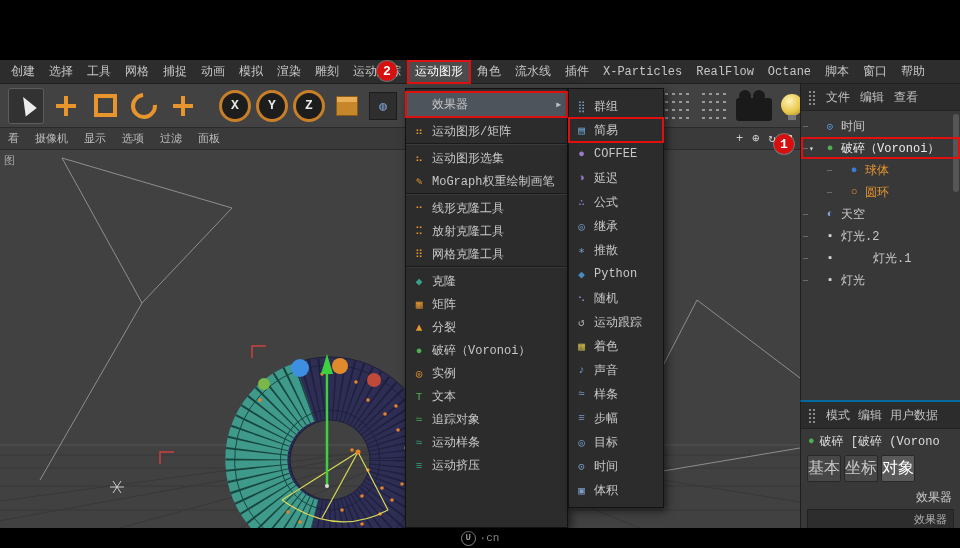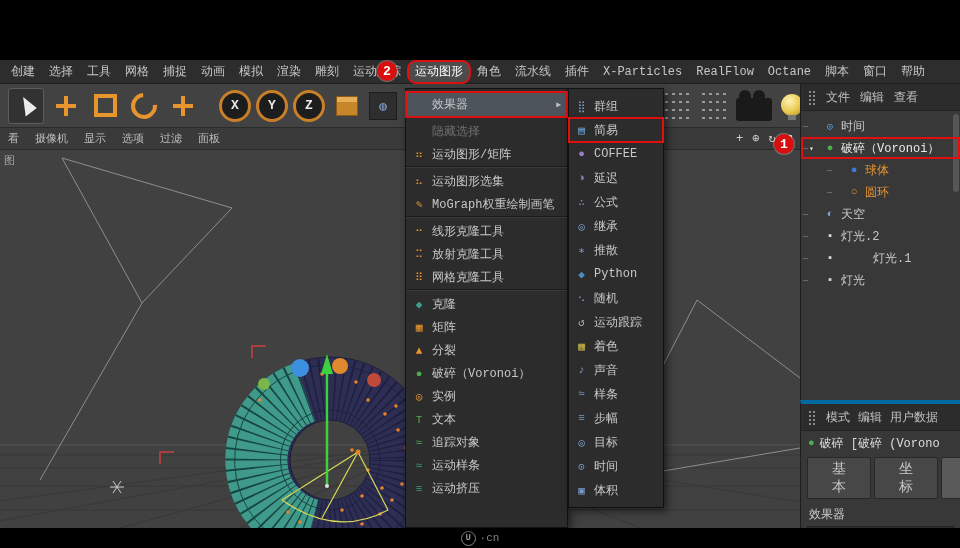--- a/index.html
+++ b/index.html
@@ -9,21 +9,21 @@
   .bar-top{position:absolute;left:0;top:0;width:960px;height:60px;background:#000;}
   .bar-bottom{position:absolute;left:0;top:528px;width:960px;height:20px;background:#000;
               display:flex;align-items:center;justify-content:center;gap:4px;}
   .logo-u{width:13px;height:13px;border:1.5px solid #8a8a8a;border-radius:50%;color:#9a9a9a;
           font-size:9px;font-weight:bold;display:flex;align-items:center;justify-content:center;}
   .logo-suffix{color:#8a8a8a;font-size:11px;}
   
   .menu-bar{position:absolute;left:0;top:60px;width:960px;height:24px;background:#2d2d2d;
             border-bottom:1px solid #1f1f1f;display:flex;align-items:center;padding-left:4px;box-sizing:border-box;}
   .mitem{padding:0 7px;font-size:12px;color:#c6c6c6;line-height:22px;white-space:nowrap;}
-  .mitem.boxed{outline:2px solid #e01010;outline-offset:-1px;background:#4c4c4c;color:#fff;z-index:3;border-radius:8px;}
+  .mitem.boxed{outline:2px solid #e01010;outline-offset:-1px;background:#4c4c4c;color:#fff;z-index:3;}
   
   .toolbar{position:absolute;left:0;top:84px;width:800px;height:44px;background:#424242;
            border-bottom:1px solid #2a2a2a;display:flex;align-items:center;gap:5px;padding-left:8px;box-sizing:border-box;}
   .tool{width:34px;height:34px;display:flex;align-items:center;justify-content:center;position:relative;flex:0 0 auto;}
   .tool.selected{background:#323232;border:1px solid #5d5d5d;border-radius:3px;}
   .cursor-arrow{width:0;height:0;border-left:10px solid transparent;border-right:4px solid transparent;
                 border-bottom:17px solid #ececec;transform:rotate(-38deg);display:block;}
   .icon-move{position:relative;width:24px;height:24px;display:block;}
   .icon-move .h{position:absolute;left:2px;top:10px;width:20px;height:4px;background:#e8952e;}
   .icon-move .v{position:absolute;left:10px;top:2px;width:4px;height:20px;background:#e8952e;}
@@ -85,26 +85,26 @@
   .orow::before{content:"";position:absolute;left:2px;top:11px;width:5px;height:1px;background:#6a6a6a;}
   .orow .expander{width:10px;font-size:8px;color:#e0e0e0;visibility:hidden;flex:0 0 auto;}
   .orow.has-children .expander{visibility:visible;}
   .orow .oicon{width:14px;text-align:center;font-size:11px;flex:0 0 auto;}
   .orow .olabel{white-space:nowrap;overflow:hidden;}
   .orow.child{padding-left:32px;}
   .orow.child::before{left:26px;}
   .orow.boxed{outline:2px solid #e01010;outline-offset:-2px;z-index:3;}
   .om-scroll{position:absolute;right:1px;top:30px;width:6px;height:78px;background:#565656;border-radius:3px;}
   .attr-panel{position:absolute;left:800px;top:400px;width:160px;height:128px;background:#383838;
-              border-left:1px solid #1e1e1e;border-top:4px solid #0369a1;box-sizing:border-box;}
+              border-left:1px solid #1e1e1e;border-top:2px solid #0369a1;box-sizing:border-box;text-align:right;}
   .attr-obj{height:24px;display:flex;align-items:center;gap:5px;padding:0 7px;font-size:12px;color:#dedede;
             white-space:nowrap;overflow:hidden;}
   .attr-obj .oicon{font-size:11px;}
   .attr-tabs{display:flex;gap:3px;padding:2px 6px;}
-  .tab{padding:2px 24px;background:#474747;border:1px solid #282828;border-radius:2px;font-size:14px;color:#c8c8c8;}
+  .tab{padding:2px 0;background:#474747;border:1px solid #282828;border-radius:2px;font-size:16px;color:#c8c8c8;}
   .tab.active{background:#5a5a5a;color:#fff;}
   .attr-section{padding:5px 8px 2px;font-size:12px;color:#cccccc;}
   .attr-list{margin:1px 6px;background:#2d2d2d;border:1px solid #222;height:26px;overflow:hidden;}
   .attr-list-head{padding:2px 6px;font-size:11px;color:#b0b0b0;}
   
   .ann{position:absolute;width:20px;height:20px;border-radius:50%;background:#d80f0f;color:#fff;font-size:13px;
        font-weight:bold;display:flex;align-items:center;justify-content:center;z-index:20;
        box-shadow:0 0 0 1px rgba(255,255,255,.28);}
   .ann-2{left:377px;top:61px;}
   .ann-1{left:774px;top:134px;}
@@ -273,25 +273,20 @@
     </svg>
   </div>
 
   <nav class="dropdown">
 
   <div class="ditem highlighted boxed has-submenu sep">
         <span class="dicon"></span>
         <span class="dlabel">效果器</span>
         <span class="sub-arrow">▶</span>
       </div>
-      <div class="ditem disabled">
-        <span class="dicon"></span>
-        <span class="dlabel">隐藏选择</span>
-
-      </div>
       <div class="ditem sep">
         <span class="dicon" style="color: rgb(232, 149, 46);">⠶</span>
         <span class="dlabel">运动图形/矩阵</span>
 
       </div>
       <div class="ditem">
         <span class="dicon" style="color: rgb(232, 149, 46);">⠦</span>
         <span class="dlabel">运动图形选集</span>
 
       </div>

